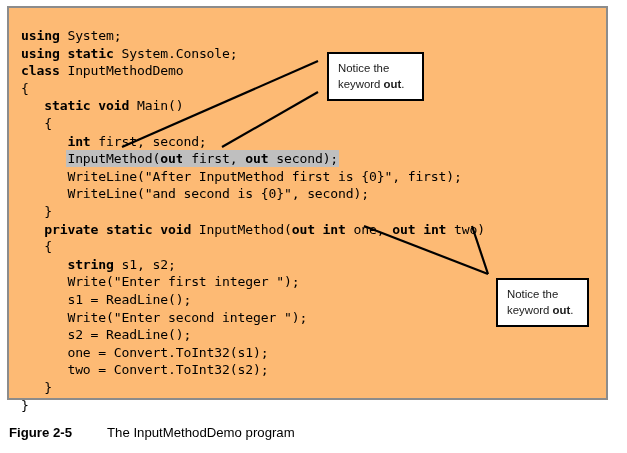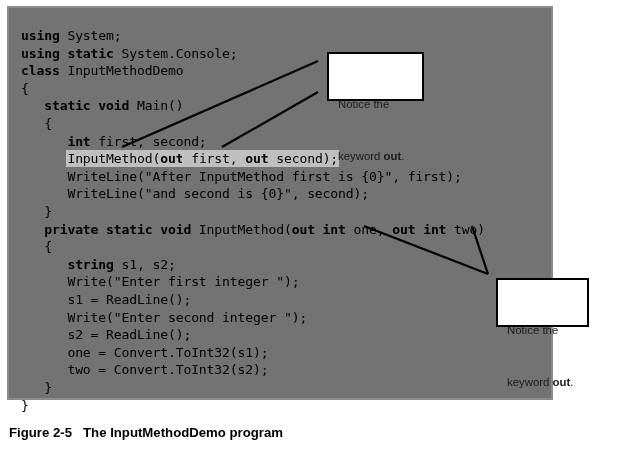--- a/index.html
+++ b/index.html
@@ -13,24 +13,24 @@
     position: relative;
     font-family: "Liberation Sans", sans-serif;
     overflow: hidden;
   }
 
   
   #figure-frame {
     position: absolute;
     left: 7px;
     top: 6px;
-    width: 546px;
+    width: 601px;
     height: 394px;
     border: 2px solid #8c8c8c;
-    background: #737373;
+    background: #fdba74;
     box-sizing: border-box;
   }
 
   
   #code-listing {
     position: absolute;
     left: 12px;
     top: 6px;
     font-family: "DejaVu Sans Mono", "Liberation Mono", monospace;
     font-size: 13.1px;
@@ -56,21 +56,21 @@
     border: 2px solid #000000;
     background: #ffffff;
     box-sizing: border-box;
     font-family: "Liberation Sans", sans-serif;
     font-size: 11.4px;
     line-height: 15.5px;
     color: #1a1a1a;
     padding: 7px 0 0 9px;
     z-index: 5;
   }
-  .callout .c-line { display: block; white-space: pre; margin-top: 36px; }
+  .callout .c-line { display: block; white-space: pre; }
   .callout .c-out { font-weight: bold; }
 
   #callout-top    { left: 318px; top: 44px;  width: 97px; height: 49px; }
   #callout-bottom { left: 487px; top: 270px; width: 93px; height: 49px; }
 
   
   #leader-lines {
     position: absolute;
     left: 0; top: 0;
     width: 601px; height: 394px;
@@ -85,21 +85,22 @@
     top: 425px;
     font-family: "Liberation Sans", sans-serif;
     font-size: 13.2px;
     color: #000000;
     white-space: pre;
   }
   #figure-caption .cap-label {
     font-weight: bold;
   }
   #figure-caption .cap-text {
-    font-weight: bold;
+    font-weight: normal;
+    margin-left: 24px;
   }
 </style>
 </head>
 <body>
 
 <div id="figure-frame">
 
   <svg id="leader-lines" viewBox="0 0 601 394" width="601" height="394">
 
     <line x1="113" y1="139" x2="309" y2="53" stroke="#000000" stroke-width="2.2"></line>

